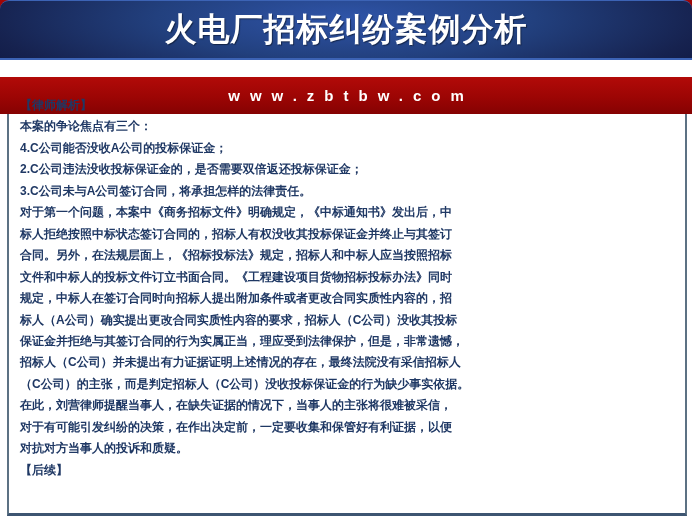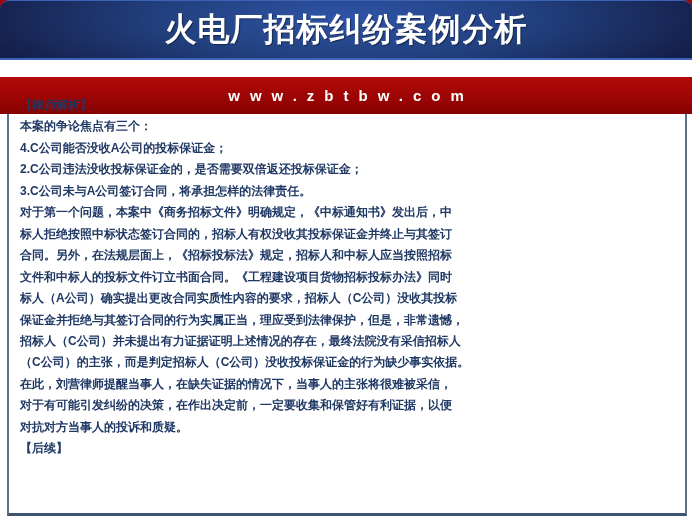--- a/index.html
+++ b/index.html
@@ -102,20 +102,21 @@
   <div class="analysis-text">
       <div class="text-line">【律师解析】</div>
       <div class="text-line">本案的争论焦点有三个：</div>
       <div class="text-line">4.C公司能否没收A公司的投标保证金；</div>
       <div class="text-line">2.C公司违法没收投标保证金的，是否需要双倍返还投标保证金；</div>
       <div class="text-line">3.C公司未与A公司签订合同，将承担怎样的法律责任。</div>
       <div class="text-line">对于第一个问题，本案中《商务招标文件》明确规定，《中标通知书》发出后，中</div>
       <div class="text-line">标人拒绝按照中标状态签订合同的，招标人有权没收其投标保证金并终止与其签订</div>
       <div class="text-line">合同。另外，在法规层面上，《招标投标法》规定，招标人和中标人应当按照招标</div>
       <div class="text-line">文件和中标人的投标文件订立书面合同。《工程建设项目货物招标投标办法》同时</div>
+      <div class="text-line">规定，中标人在签订合同时向招标人提出附加条件或者更改合同实质性内容的，招</div>
       <div class="text-line">标人（A公司）确实提出更改合同实质性内容的要求，招标人（C公司）没收其投标</div>
       <div class="text-line">保证金并拒绝与其签订合同的行为实属正当，理应受到法律保护，但是，非常遗憾，</div>
       <div class="text-line">招标人（C公司）并未提出有力证据证明上述情况的存在，最终法院没有采信招标人</div>
       <div class="text-line">（C公司）的主张，而是判定招标人（C公司）没收投标保证金的行为缺少事实依据。</div>
       <div class="text-line">在此，刘营律师提醒当事人，在缺失证据的情况下，当事人的主张将很难被采信，</div>
       <div class="text-line">对于有可能引发纠纷的决策，在作出决定前，一定要收集和保管好有利证据，以便</div>
       <div class="text-line">对抗对方当事人的投诉和质疑。</div>
       <div class="text-line">【后续】</div>
     </div>
 

